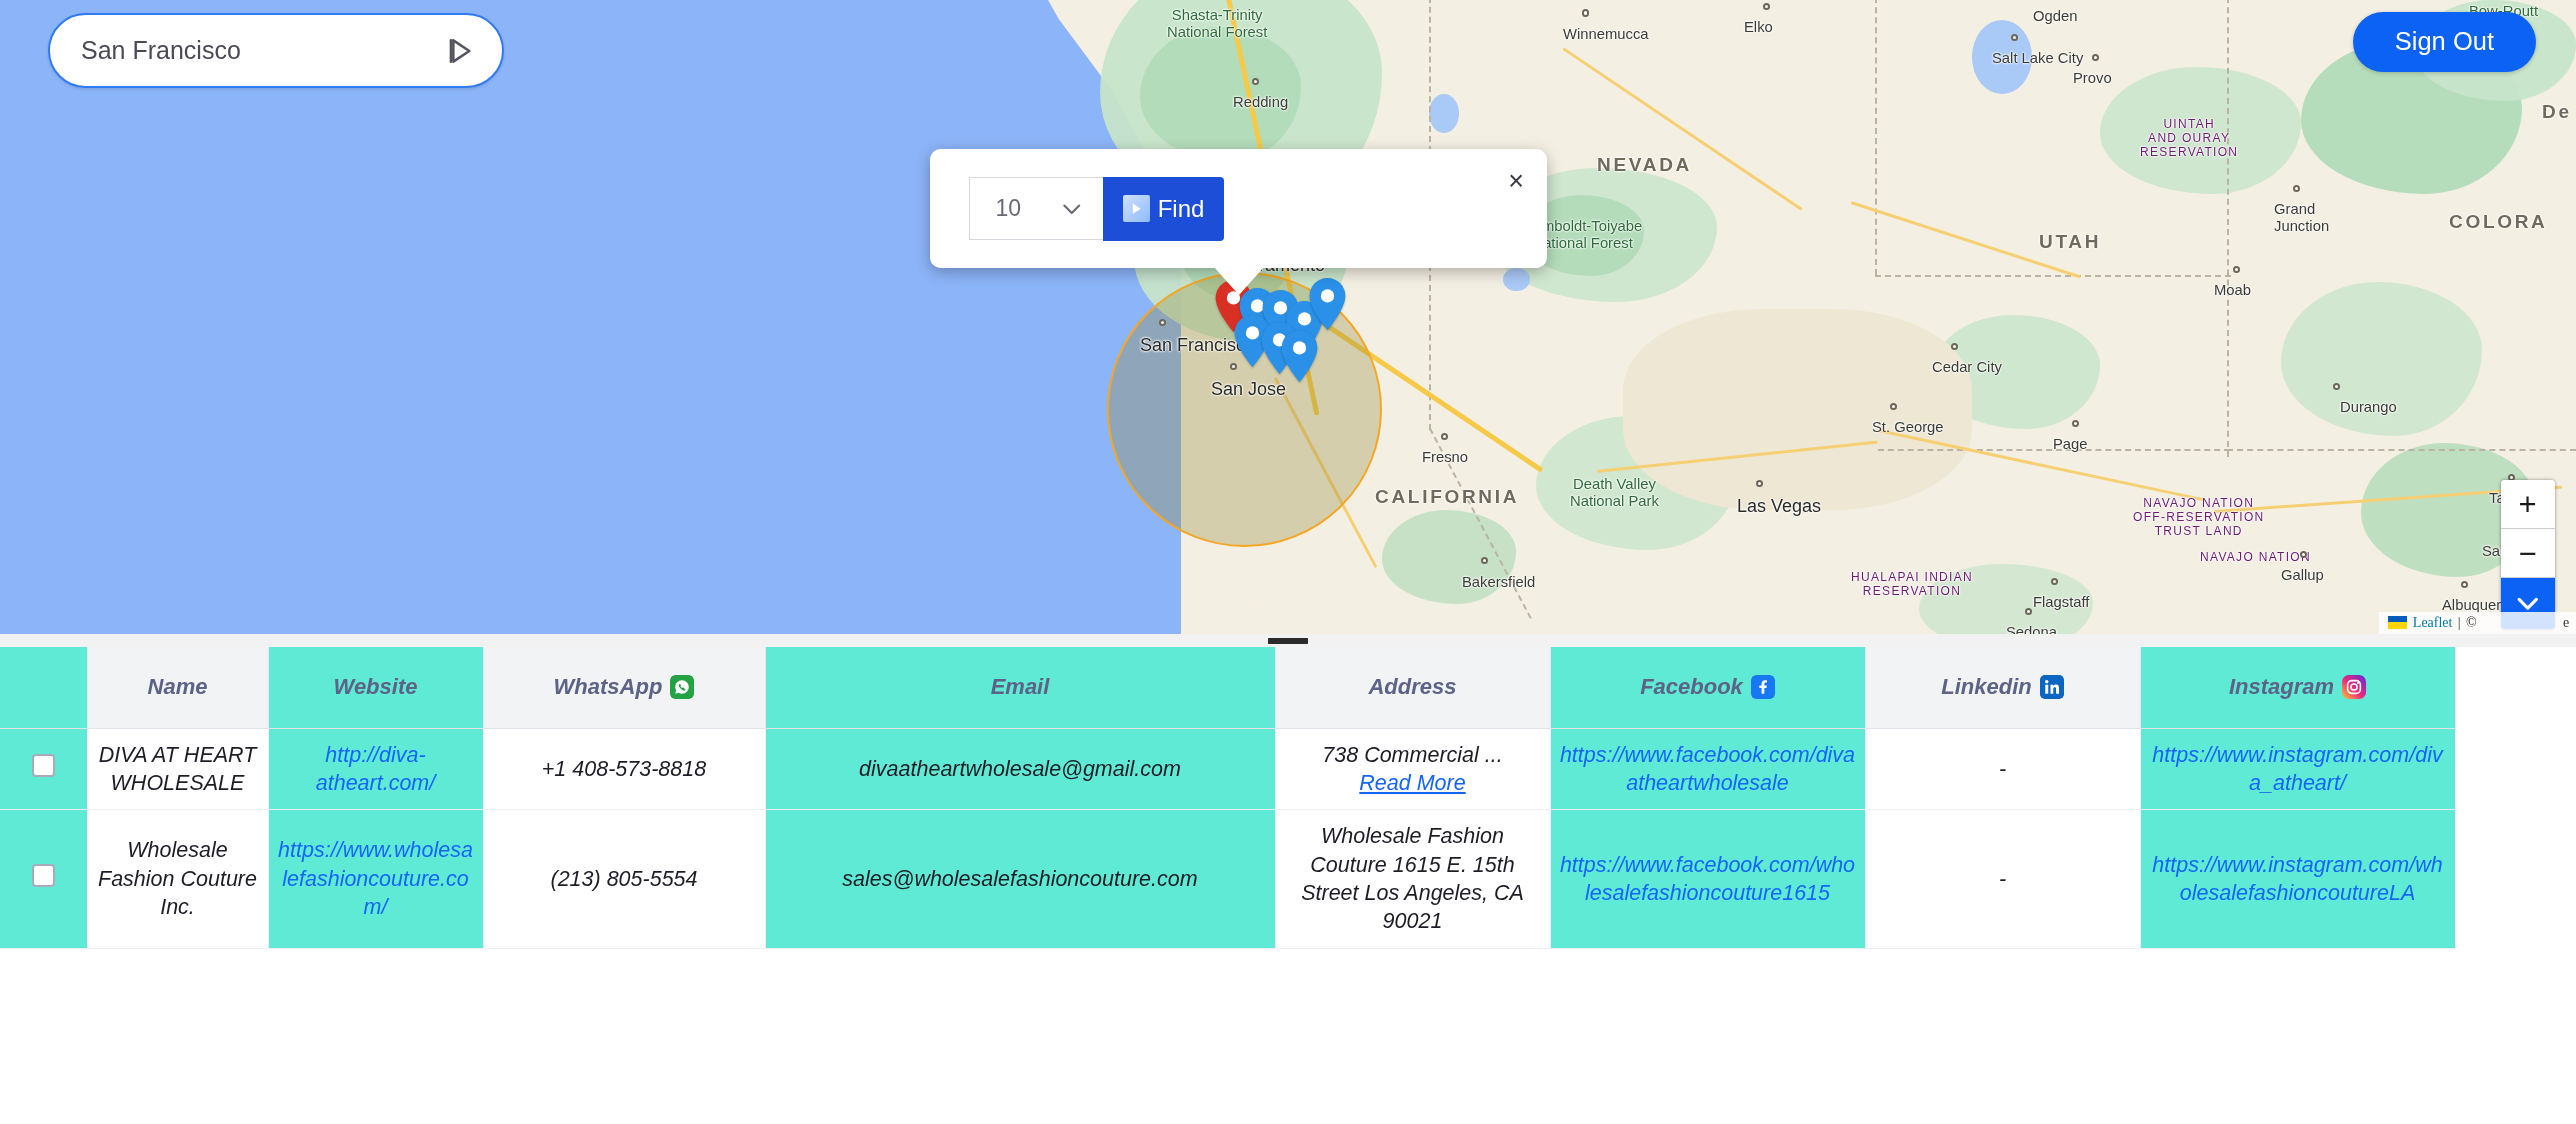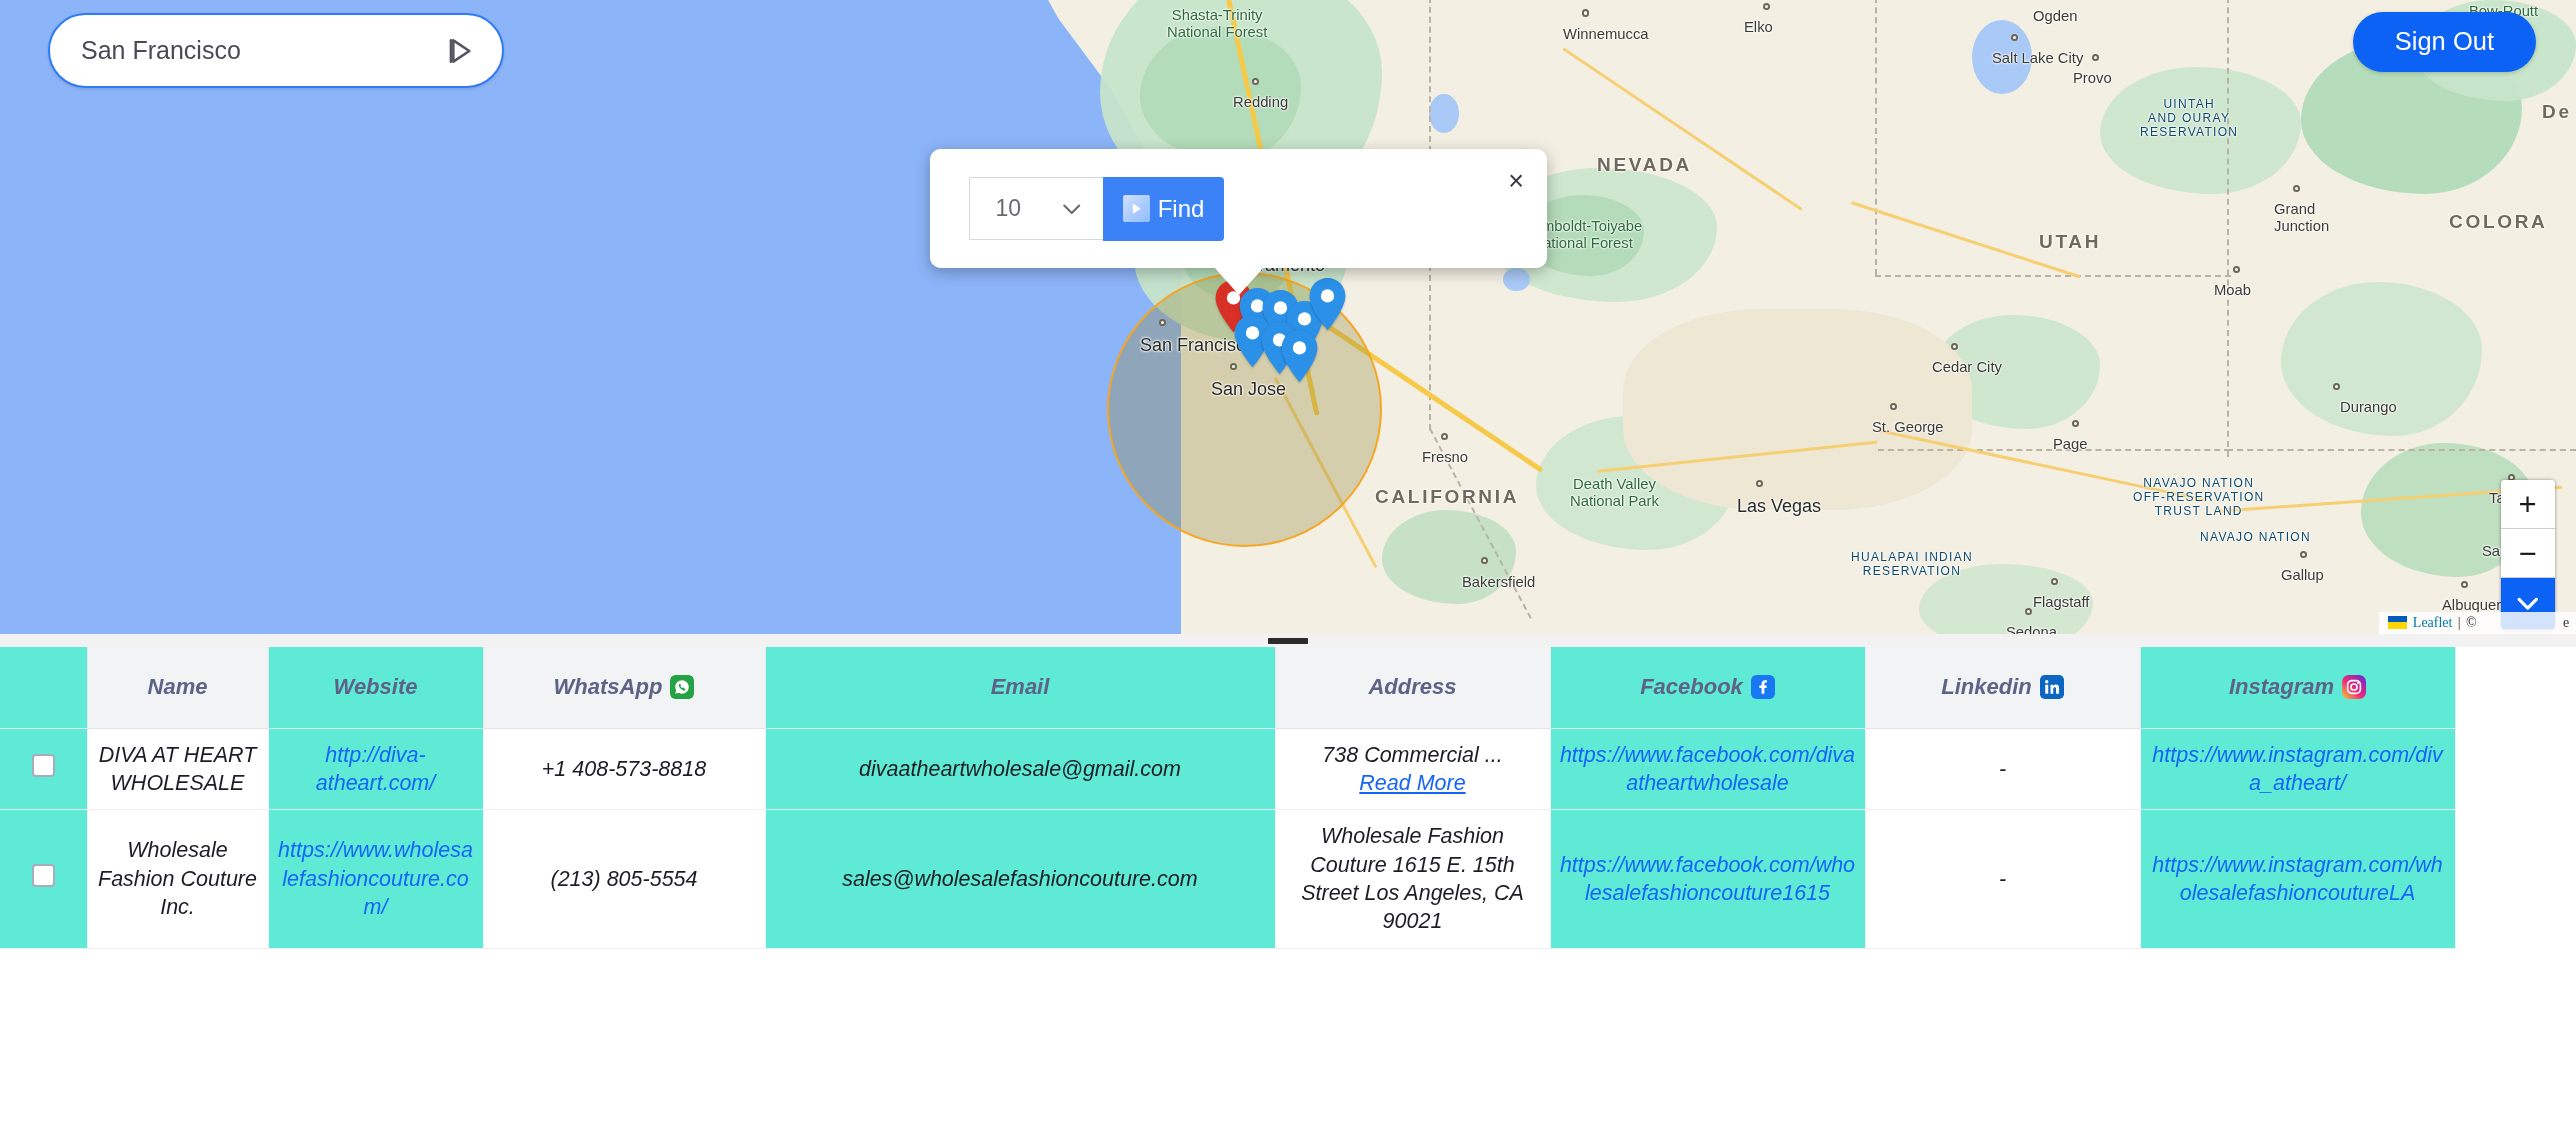--- a/index.html
+++ b/index.html
@@ -65,21 +65,21 @@
     white-space: pre;
     line-height: 1.18;
     pointer-events: none;
   }
   .lbl-state {
     font-size: 19px; letter-spacing: 2.7px; color: #6f6a5c; font-weight: 700;
   }
   .lbl-park { color: #2e6b3c; font-size: 14.8px; text-align: center; }
   .lbl-city { color: #3b3b36; font-size: 14.8px; }
   .lbl-bigcity { color: #2a2a26; font-size: 18px; font-weight: 500; }
-  .lbl-small { color: #0c4a6e; font-size: 12px; letter-spacing: 1.3px; text-align:center;}
+  .lbl-small { color: #701a75; font-size: 12px; letter-spacing: 1.3px; text-align:center;margin-top:20px;}
   .city-dot {
     position: absolute; width: 7.4px; height: 7.4px; border-radius: 50%;
     background: #fff; border: 2px solid #6b6658;
   }
 
   
   #radius-circle {
     position: absolute;
     left: 1107px; top: 272px;
     width: 275px; height: 275px;
@@ -196,21 +196,21 @@
     width: 268px; height: 63px;
     border: 0.7px solid #d7d7de;
     font-size: 23px; color: #3d3d46;
     padding: 0 14.8px;
     font-family: "Liberation Sans", sans-serif;
     outline: none;
   }
   #keyword-input::placeholder { color: #9a9aa8; }
   #find-button {
     width: 121px; height: 64px;
-    background: #3b82f6; color: #fff; border: none;
+    background: #1d4ed8; color: #fff; border: none;
     font-size: 24px; font-family: "Liberation Sans", sans-serif;
     display: flex; align-items: center; justify-content: center; gap: 8px;
     cursor: pointer;
     border-radius: 0 4px 4px 0;
   }
   #find-button .play-box {
     width: 27px; height: 27px;
     background: linear-gradient(135deg,#cfe0ff,#8fbbff);
     display: flex; align-items: center; justify-content: center;
     border-radius: 2px;

